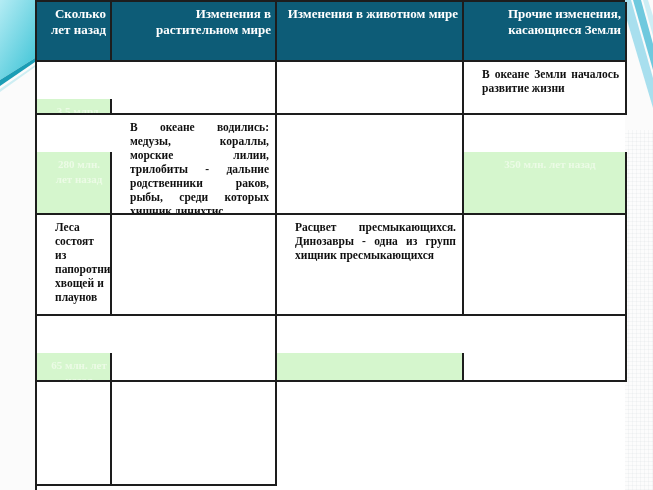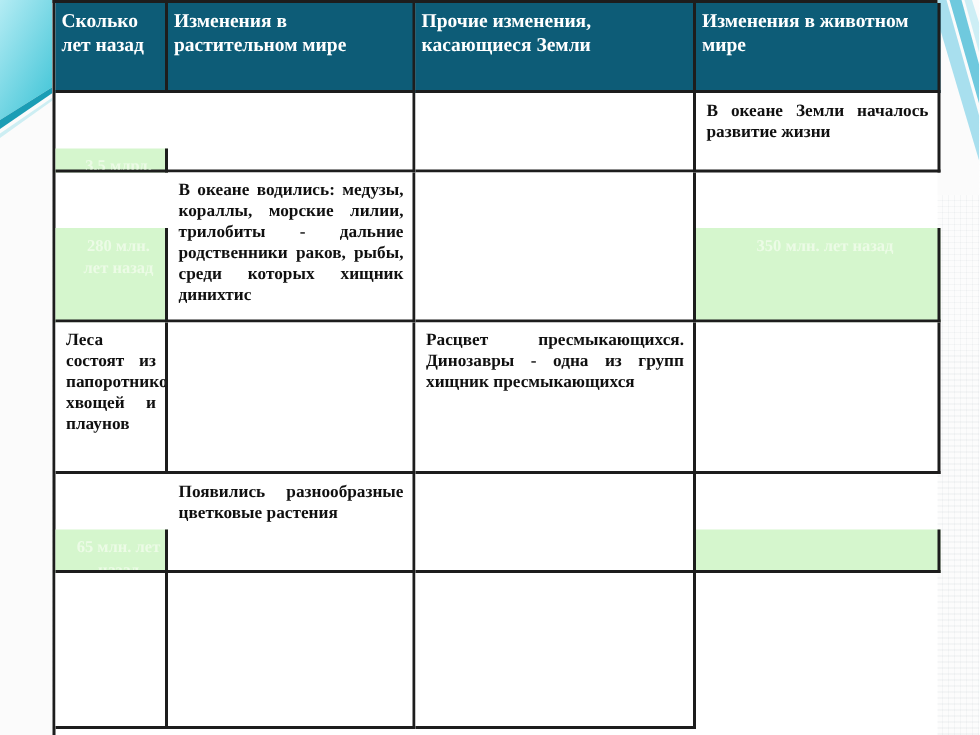--- a/index.html
+++ b/index.html
@@ -22,29 +22,29 @@
     background:#ffffff;
   }
   .cell{
     box-sizing:border-box;
     border-right:2px solid #1d1d1d;
     border-bottom:2px solid #1d1d1d;
     overflow:hidden;
   }
   .hdr{
     background:#0d5c77;color:#ffffff;font-weight:bold;font-size:13px;line-height:1.25;
-    text-align:left;padding:4px 4px 0 4px;
+    text-align:right;padding:4px 4px 0 4px;
   }
   .age{
     background:#d5f6cd;color:#ecfbe6;font-weight:bold;font-size:11px;line-height:1.35;
     text-align:center;padding:5px 3px 0 14px;margin-top:37px;
   }
   .body{
     background:#ffffff;color:#101010;font-weight:bold;font-size:11.5px;line-height:1.22;
-    text-align:justify;padding:5px 6px 0 7px;
+    text-align:justify;padding:5px 6px 0 18px;
   }
 </style>
 </head>
 <body>
 
 <div class="slide">
 
   <svg class="left-strip" width="35" height="490" viewBox="0 0 35 490" xmlns="http://www.w3.org/2000/svg">
     <defs>
       <linearGradient id="gCyan" x1="0" y1="0" x2="0.8" y2="1">
@@ -62,41 +62,40 @@
     <rect width="36" height="130" fill="#fbfbfb"></rect>
     <polygon points="4,0 14,0 36,78 36,108" fill="#a8dfee"></polygon>
     <polygon points="16,0 24,0 36,44 36,70" fill="#6fc9de"></polygon>
     <polygon points="26,0 31,0 36,16 36,36" fill="#cdeef5"></polygon>
   </svg>
 
   <div class="tbl">
 
     <div class="cell hdr">Сколько лет назад</div>
     <div class="cell hdr">Изменения в растительном мире</div>
+    <div class="cell hdr">Изменения в животном мире</div>
     <div class="cell hdr">Прочие изменения, касающиеся Земли</div>
-    <div class="cell hdr">Изменения в животном мире</div>
 
     <div class="cell age">3,5 млрд. лет назад</div>
     <div class="cell body"></div>
     <div class="cell body"></div>
     <div class="cell body">В океане Земли началось развитие жизни</div>
 
     <div class="cell age">280 млн. лет назад</div>
     <div class="cell body">В океане водились: медузы, кораллы, морские лилии, трилобиты - дальние родственники раков, рыбы, среди которых хищник динихтис</div>
     <div class="cell body"></div>
 
     <div class="cell age">350 млн. лет назад</div>
     <div class="cell body">Леса состоят из папоротников, хвощей и плаунов</div>
 
     <div class="cell body"></div>
     <div class="cell body">Расцвет пресмыкающихся. Динозавры - одна из групп хищник пресмыкающихся</div>
     <div class="cell body"></div>
 
     <div class="cell age">65 млн. лет назад</div>
-    <div class="cell body">Появились разнообразные цветковые растения</div>
     <div class="cell body"></div>
 
     <div class="cell age"></div>
     <div class="cell body"></div>
     <div class="cell body"></div>
     <div class="cell body"></div>
 
   </div>
 </div>
 

